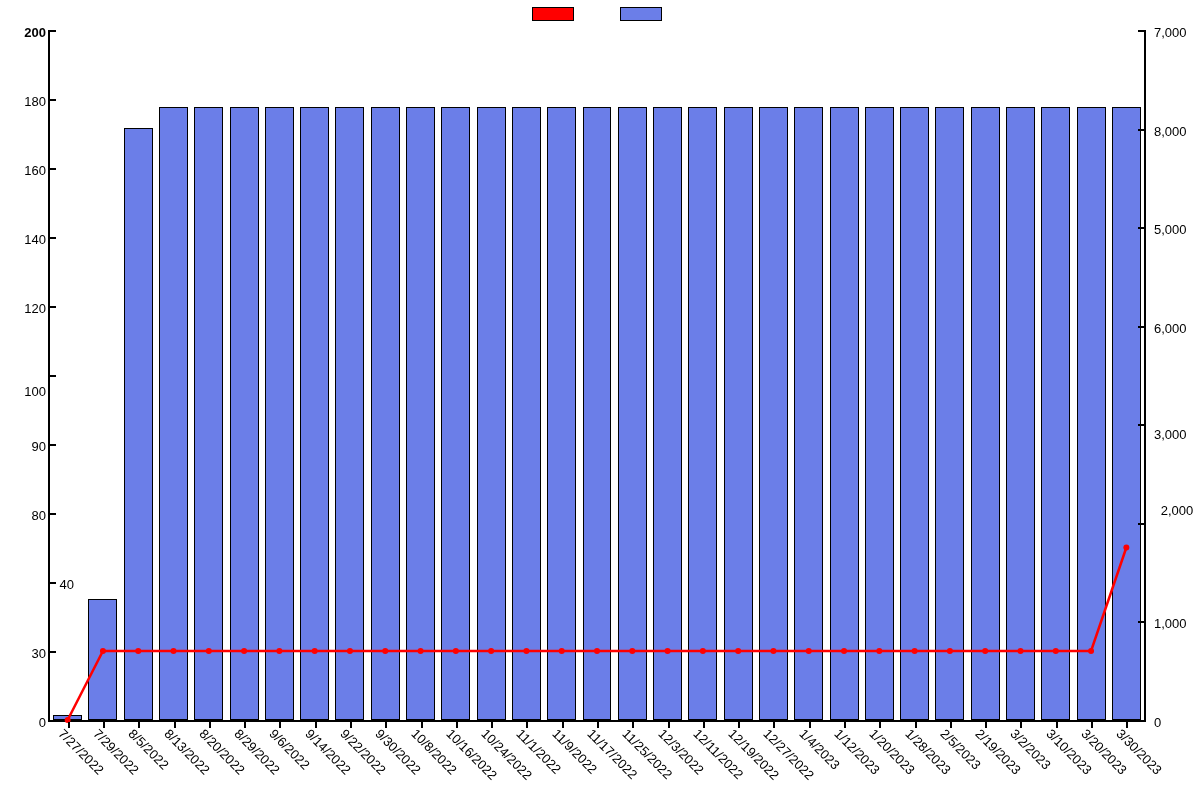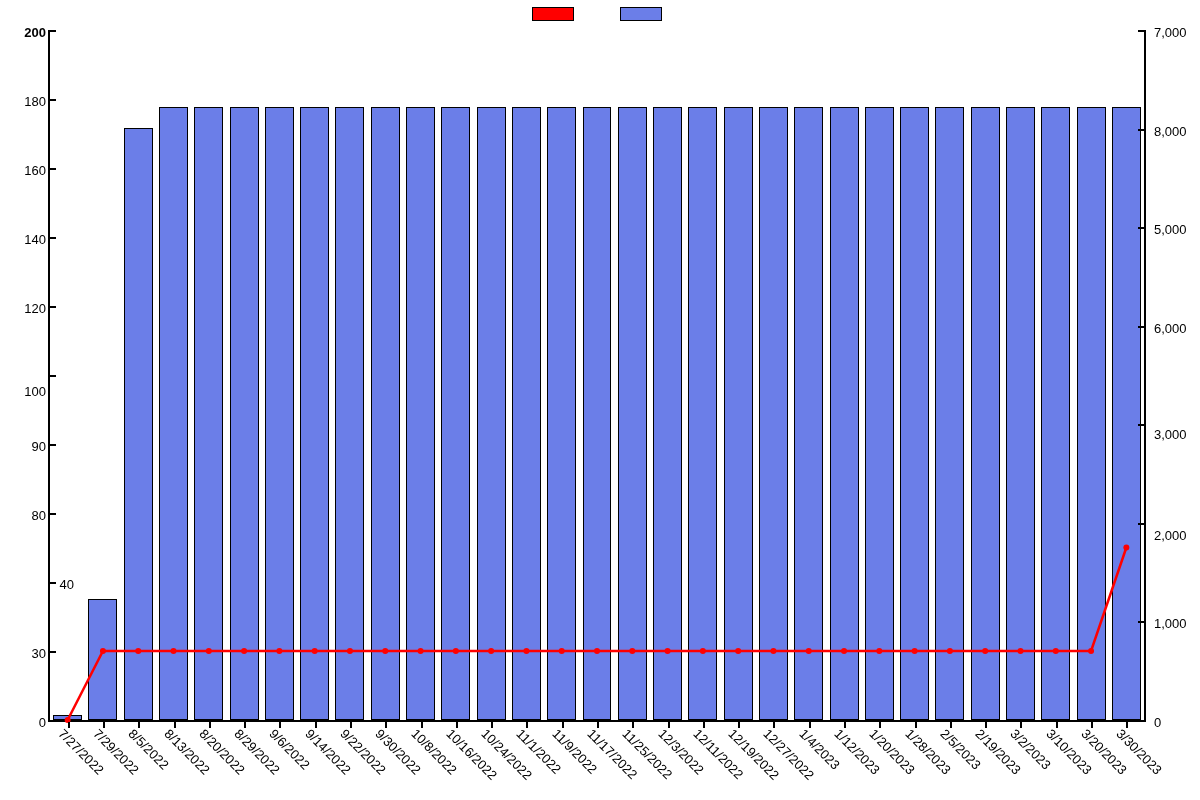--- a/index.html
+++ b/index.html
@@ -142,21 +142,21 @@
       <div class="tick" style="bottom: 331px;">100</div>
       <div class="tick" style="bottom: 414px;">120</div>
       <div class="tick" style="bottom: 483px;">140</div>
       <div class="tick" style="bottom: 552px;">160</div>
       <div class="tick" style="bottom: 621px;">180</div>
       <div class="tick" style="bottom: 690px; font-weight: bold;">200</div>
     </div>
   <div class="right-ticks" id="right-ticks">
       <div class="tick" style="bottom: 0px;">0</div>
       <div class="tick" style="bottom: 98.5714px;">1,000</div>
-      <div class="tick" style="bottom: 187px;">2,000</div>
+      <div class="tick" style="bottom: 212px; text-align: center;">2,000</div>
       <div class="tick" style="bottom: 288px;">3,000</div>
       <div class="tick" style="bottom: 394.286px;">6,000</div>
       <div class="tick" style="bottom: 492.857px;">5,000</div>
       <div class="tick" style="bottom: 591.429px;">8,000</div>
       <div class="tick" style="bottom: 690px;">7,000</div>
     </div>
 
   <div class="plot" id="plot">
     <div class="bars" id="bars">
         <div class="bar" style="left: 3.17613px; width: 28.9381px; height: 4.92857px;"></div>

